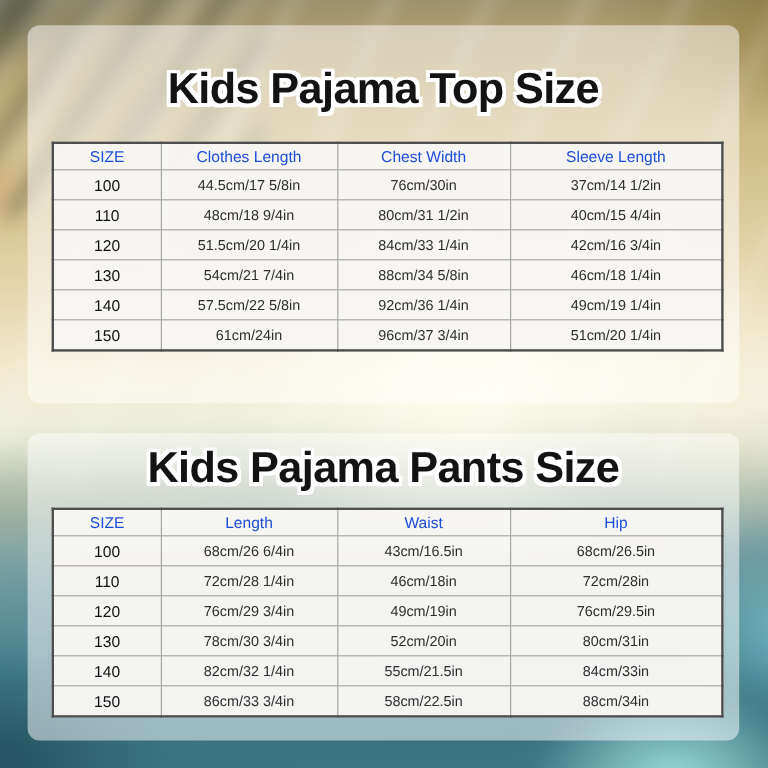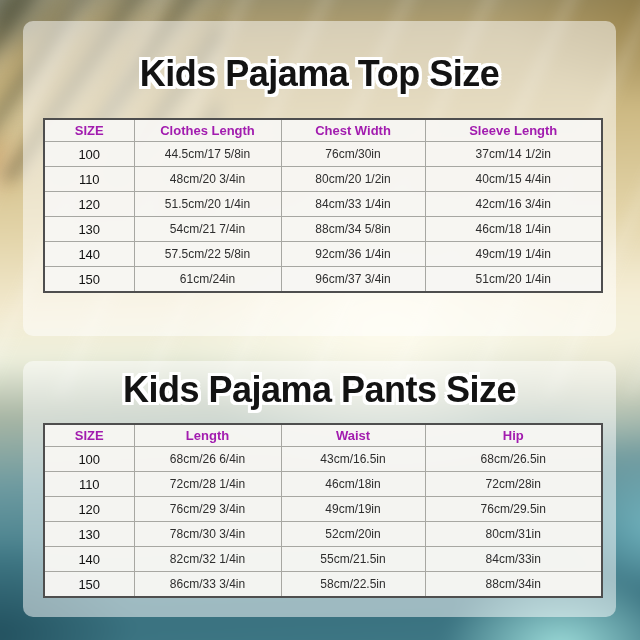--- a/index.html
+++ b/index.html
@@ -70,21 +70,21 @@
     background:rgba(247,246,243,0.96);
     border:2px solid #4e4e4e;
     font-size:12px; color:#2e2e2e;
   }
   .panel-top .size-table    { top:97px; }
   .panel-bottom .size-table { top:62px; }
   .size-table th, .size-table td {
     border:1px solid #a7a7a2; text-align:center; padding:0;
     height:24px; vertical-align:middle; white-space:nowrap;
   }
-  .size-table th { height:21px; font-size:13px; font-weight:bold; color:#a21caf; }
+  .size-table th { height:21px; font-size:13px; font-weight:normal; color:#1d4ed8; }
   .size-table td.size-col { font-size:13px; font-weight:normal; color:#111; }
 </style>
 </head>
 <body>
 
 <div class="bg-base"></div>
 <div class="bg-rays"></div>
 <div class="bg-streaks"></div>
 
 <div class="panel panel-top">
@@ -106,22 +106,22 @@
     </thead>
     <tbody>
       <tr>
         <td class="size-col">100</td>
         <td>44.5cm/17 5/8in</td>
         <td>76cm/30in</td>
         <td>37cm/14 1/2in</td>
       </tr>
       <tr>
         <td class="size-col">110</td>
-        <td>48cm/20 3/4in</td>
-        <td>80cm/20 1/2in</td>
+        <td>48cm/18 9/4in</td>
+        <td>80cm/31 1/2in</td>
         <td>40cm/15 4/4in</td>
       </tr>
       <tr>
         <td class="size-col">120</td>
         <td>51.5cm/20 1/4in</td>
         <td>84cm/33 1/4in</td>
         <td>42cm/16 3/4in</td>
       </tr>
       <tr>
         <td class="size-col">130</td>

